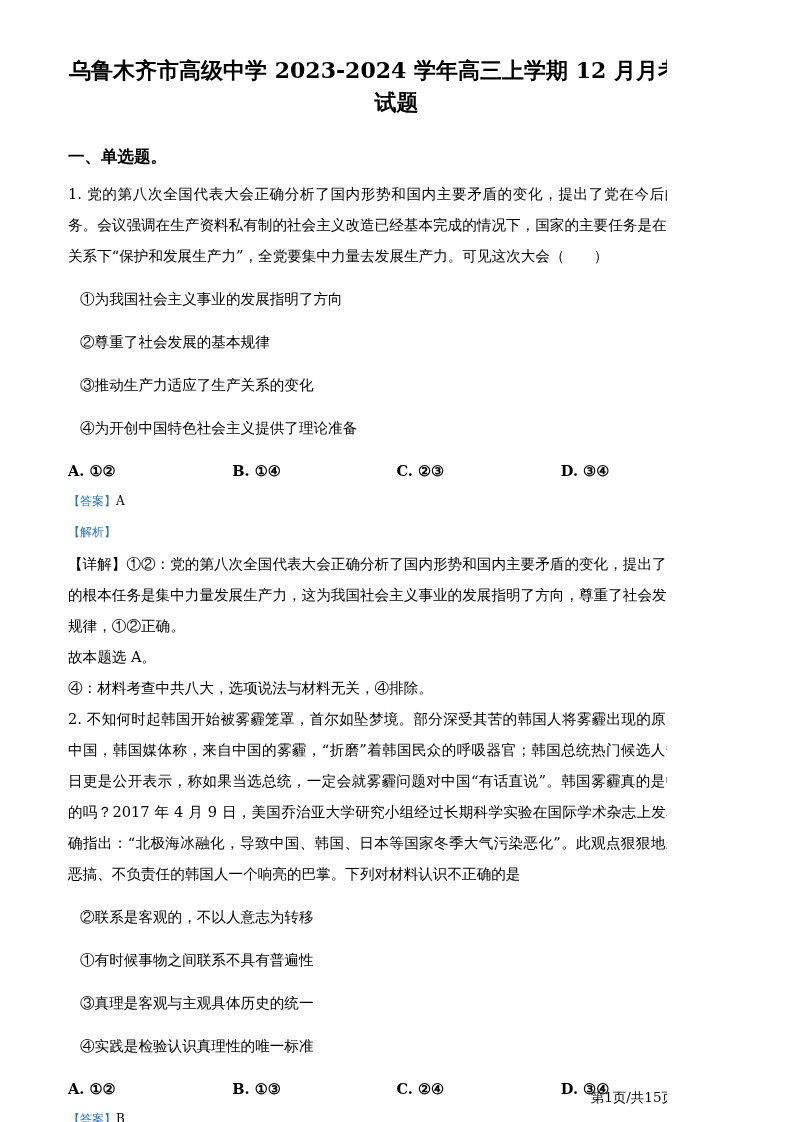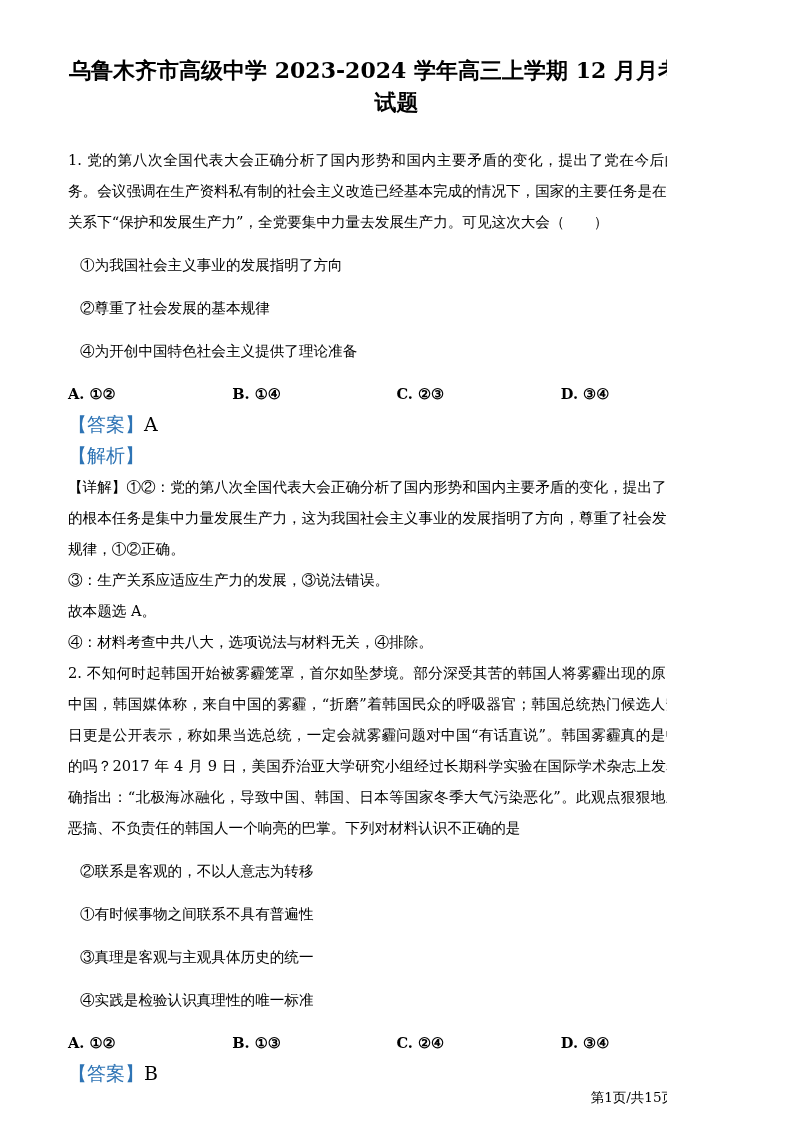--- a/index.html
+++ b/index.html
@@ -44,21 +44,21 @@
     margin: 12px;
   }
   .choices {
     display: grid;
     grid-template-columns: 1fr 1fr 1fr 1fr;
     font-size: 14.6px;
     line-height: 31px;
     font-weight: bold;
   }
   .answer-line, .analysis-line {
-    font-size: 19px;
+    font-size: 12px;
     line-height: 31px;
     margin: 0;
   }
   .label-blue { color: #2e74b5; }
   .footer {
     position: absolute;
     left: 8px;
     bottom: 16px;
     width: 100%;
     text-align: right;
@@ -67,36 +67,37 @@
   }
 </style>
 </head>
 <body>
 
 <div class="page">
   <div class="content">
 
     <h1 class="title">乌鲁木齐市高级中学 2023-2024 学年高三上学期 12 月月考政治试题</h1>
 
+    <h2 class="section-heading">一、单选题。</h2>
 
     <section>
       <p class="para">1. 党的第八次全国代表大会正确分析了国内形势和国内主要矛盾的变化，提出了党在今后的根本任务。会议强调在生产资料私有制的社会主义改造已经基本完成的情况下，国家的主要任务是在新的生产关系下“保护和发展生产力”，全党要集中力量去发展生产力。可见这次大会（　　）</p>
       <p class="option-line">①为我国社会主义事业的发展指明了方向</p>
       <p class="option-line">②尊重了社会发展的基本规律</p>
+      <p class="option-line">③推动生产力适应了生产关系的变化</p>
       <p class="option-line">④为开创中国特色社会主义提供了理论准备</p>
       <div class="choices">
         <span>A. ①②</span>
         <span>B. ①④</span>
         <span>C. ②③</span>
         <span>D. ③④</span>
       </div>
       <p class="answer-line"><span class="label-blue">【答案】</span><span>A</span></p>
       <p class="analysis-line label-blue">【解析】</p>
       <p class="para">【详解】①②：党的第八次全国代表大会正确分析了国内形势和国内主要矛盾的变化，提出了党在今后的根本任务是集中力量发展生产力，这为我国社会主义事业的发展指明了方向，尊重了社会发展的基本规律，①②正确。</p>
-      <p class="para">③：生产关系应适应生产力的发展，③说法错误。</p>
       <p class="para">故本题选 A。</p>
       <p class="para">④：材料考查中共八大，选项说法与材料无关，④排除。</p>
     </section>
 
     <section>
       <p class="para">2. 不知何时起韩国开始被雾霾笼罩，首尔如坠梦境。部分深受其苦的韩国人将雾霾出现的原因归罪于中国，韩国媒体称，来自中国的雾霾，“折磨”着韩国民众的呼吸器官；韩国总统热门候选人安哲秀近日更是公开表示，称如果当选总统，一定会就雾霾问题对中国“有话直说”。韩国雾霾真的是中国造成的吗？2017 年 4 月 9 日，美国乔治亚大学研究小组经过长期科学实验在国际学术杂志上发表论文明确指出：“北极海冰融化，导致中国、韩国、日本等国家冬季大气污染恶化”。此观点狠狠地扇了故意恶搞、不负责任的韩国人一个响亮的巴掌。下列对材料认识不正确的是</p>
       <p class="option-line">②联系是客观的，不以人意志为转移</p>
       <p class="option-line">①有时候事物之间联系不具有普遍性</p>
       <p class="option-line">③真理是客观与主观具体历史的统一</p>
       <p class="option-line">④实践是检验认识真理性的唯一标准</p>

